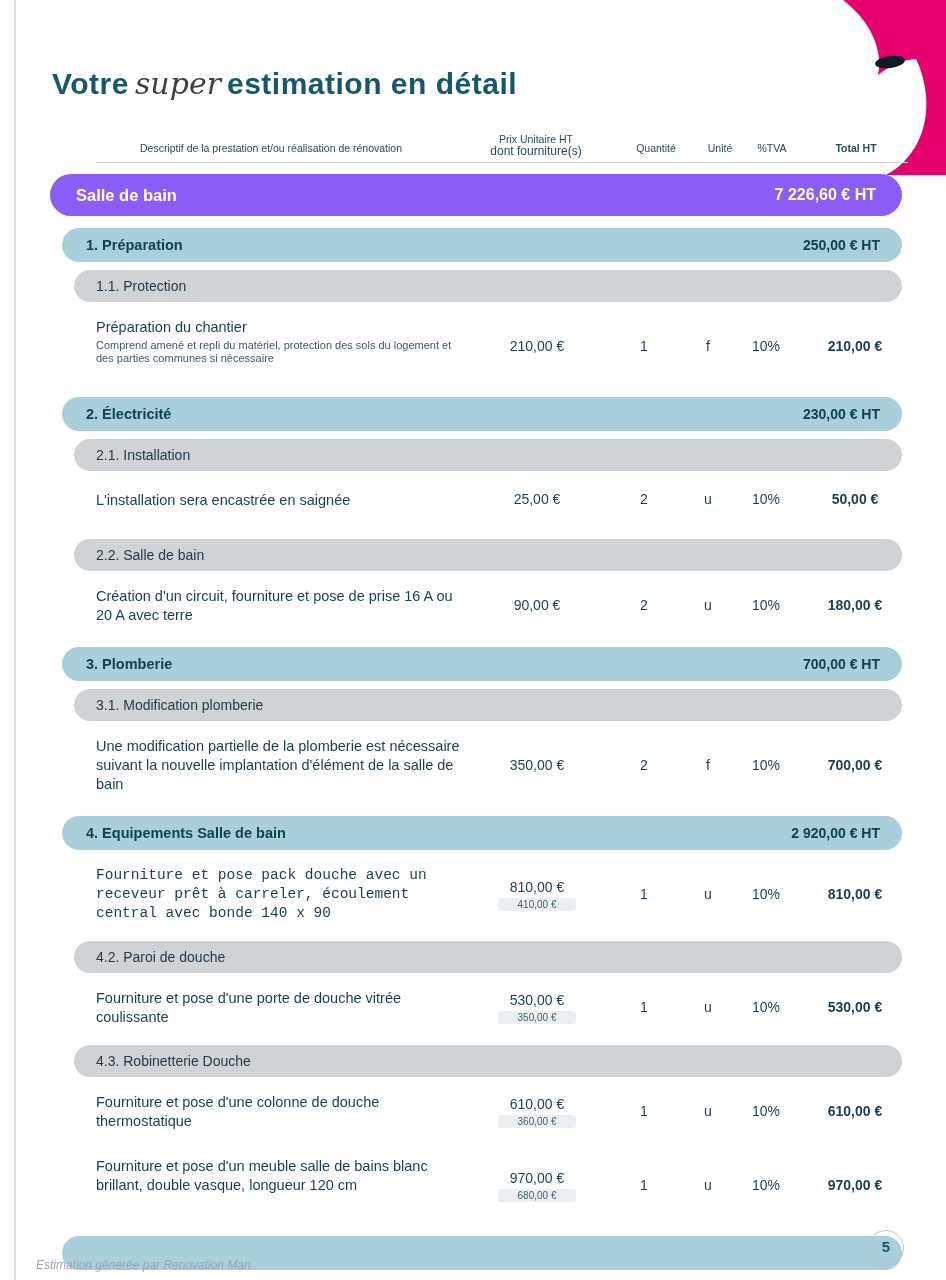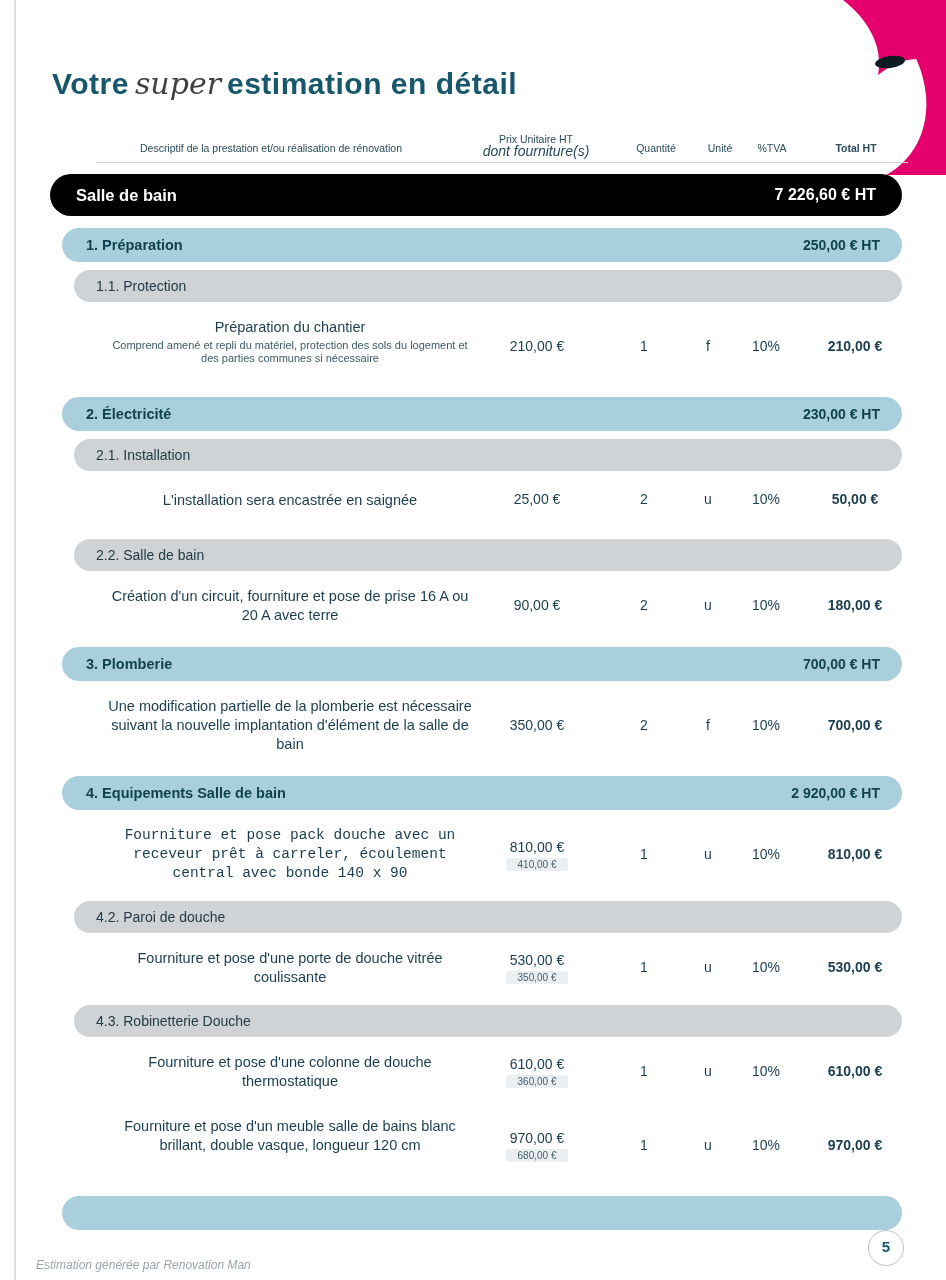--- a/index.html
+++ b/index.html
@@ -77,35 +77,35 @@
     font-size: 10.5px;
     text-align: center;
     line-height: 12px;
   }
   .th-desc   { left: 0px;   top: 14px; width: 350px; }
   .th-pu     { left: 360px; top: 5px;  width: 160px; text-align: center; }
   .th-qte    { left: 520px; top: 14px; width: 80px; }
   .th-unite  { left: 596px; top: 14px; width: 56px; }
   .th-tva    { left: 648px; top: 14px; width: 56px; }
   .th-total  { left: 710px; top: 14px; width: 100px; font-weight: bold; }
-  .th small { display: block; font-size: 14px; font-style: italic; }
+  .th small { display: block; font-size: 12px; }
 
   .rows {
     position: absolute;
     left: 0;
     top: 174px;
     width: 946px;
   }
 
   
   .r-section {
     position: relative;
     margin: 0 44px 0 50px;
     height: 42px;
-    background: #000000;
+    background: #8b5cf6;
     border-radius: 21px;
     color: #ffffff;
   }
   .r-section .lbl {
     position: absolute;
     left: 26px;
     top: 12px;
     font-size: 16.5px;
     font-weight: bold;
   }
@@ -156,46 +156,45 @@
   }
 
   .r-item {
     position: relative;
     margin: 0 44px 0 74px;
     min-height: 54px;
     color: #1b3d4f;
   }
   .r-item .desc {
     position: absolute;
-    left: 31px;
+    left: 22px;
     width: 370px;
     font-size: 14.5px;
     line-height: 19px;
-    text-align: center;
   }
   .r-item .desc .note {
     display: block;
     font-size: 11px;
     line-height: 13px;
     color: #3d5b69;
     margin-top: 2px;
   }
   .r-item .c {
     position: absolute;
     text-align: center;
     font-size: 14px;
   }
   .c-pu    { left: 398px; width: 130px; }
   .c-pu .four {
     display: block;
     font-size: 10px;
     color: #44606d;
     background: #eceff1;
     border-radius: 3px;
-    width: 62px;
+    width: 78px;
     margin: 3px auto 0 auto;
     padding: 1px 0;
   }
   .c-qte   { left: 540px; width: 60px; }
   .c-unite { left: 606px; width: 56px; }
   .c-tva   { left: 664px; width: 56px; }
   .c-total { left: 726px; width: 110px; font-weight: bold; font-size: 14.5px; }
 
   
   .footer-note {
@@ -295,20 +294,23 @@
         <div class="c c-pu" style="top: 20px;"><span>90,00 €</span></div>
         <div class="c c-qte" style="top: 20px;">2</div>
         <div class="c c-unite" style="top: 20px;">u</div>
         <div class="c c-tva" style="top: 20px;">10%</div>
         <div class="c c-total" style="top: 20px;">180,00 €</div>
       </div>
       <div class="r-sub" style="margin-top: 12px;">
         <span class="lbl">3. Plomberie</span>
         <span class="amt">700,00 € HT</span>
       </div>
+      <div class="r-subsub" style="margin-top: 8px;">
+        <span class="lbl">3.1. Modification plomberie</span>
+      </div>
       <div class="r-item" style="margin-top: 6px; height: 77px;">
         <div class="desc" style="top: 10px;"><span>Une modification partielle de la plomberie est nécessaire suivant la nouvelle implantation d'élément de la salle de bain</span></div>
         <div class="c c-pu" style="top: 29.5px;"><span>350,00 €</span></div>
         <div class="c c-qte" style="top: 29.5px;">2</div>
         <div class="c c-unite" style="top: 29.5px;">f</div>
         <div class="c c-tva" style="top: 29.5px;">10%</div>
         <div class="c c-total" style="top: 29.5px;">700,00 €</div>
       </div>
       <div class="r-sub" style="margin-top: 12px;">
         <span class="lbl">4. Equipements Salle de bain</span>

